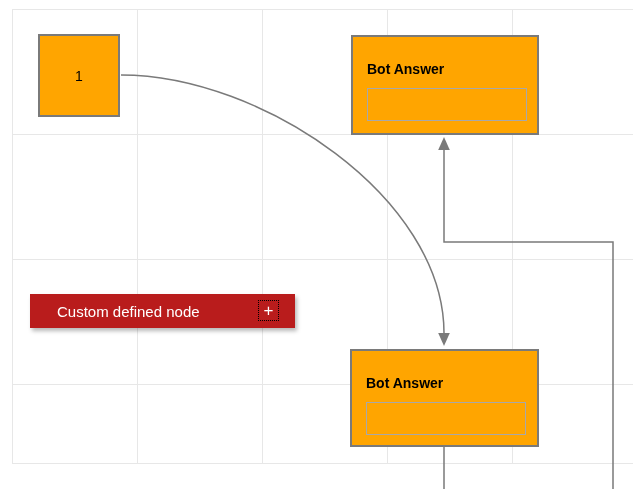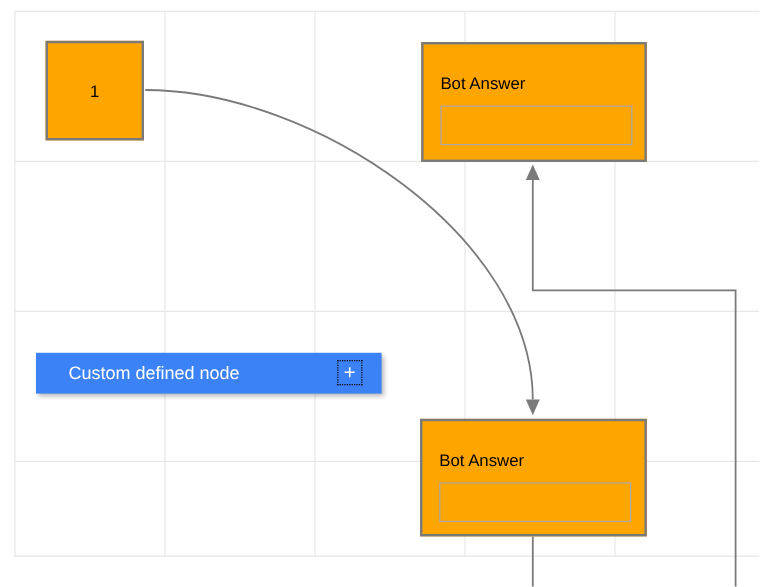--- a/index.html
+++ b/index.html
@@ -55,40 +55,41 @@
     width: 189px;
     height: 98px;
   }
   .node-title {
     position: absolute;
     left: 14px;
     top: 24px;
     font-size: 14px;
     color: #000000;
     white-space: nowrap;
+    font-weight: bold;
   }
   .node-field {
     position: absolute;
     left: 14px;
     top: 51px;
     width: 160px;
     height: 33px;
     border: 1px solid #a8a8a8;
     background: transparent;
     box-sizing: border-box;
   }
 
   
   .custom-bar {
     position: absolute;
     left: 30px;
     top: 294px;
-    width: 288px;
+    width: 265px;
     height: 34px;
-    background: #3b82f6;
+    background: #b91c1c;
     box-shadow: 2px 3px 4px rgba(0,0,0,0.28);
     display: flex;
     align-items: center;
   }
   .custom-bar-label {
     margin-left: 27px;
     color: #ffffff;
     font-size: 15px;
     white-space: nowrap;
   }

